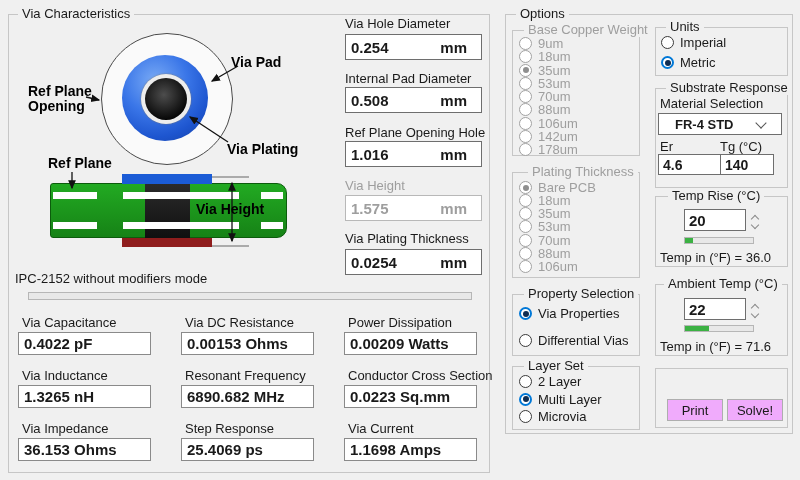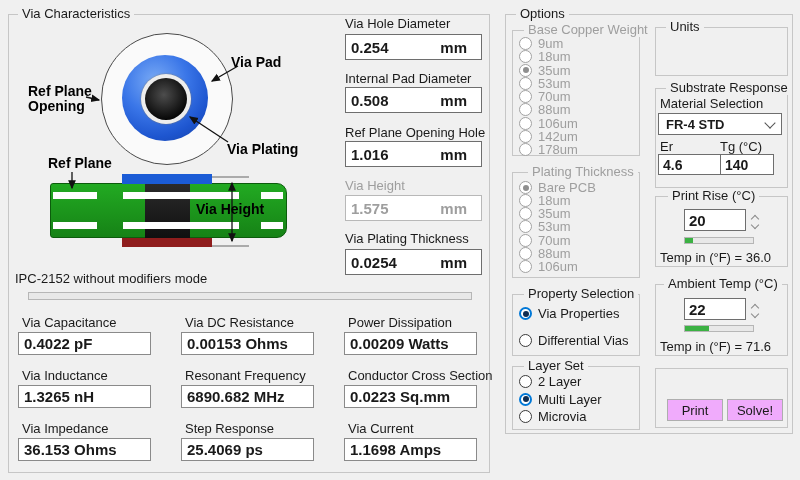--- a/index.html
+++ b/index.html
@@ -21,21 +21,21 @@
   .radio-row{display:flex;align-items:center;gap:6px;height:13px}
   .rad{width:13px;height:13px;border:1px solid #3a3a3a;border-radius:50%;background:#fff;
        box-sizing:border-box;position:relative;flex:none}
   .rad.checked{border:2px solid #0078d7}
   .rad.checked::after{content:"";position:absolute;inset:1.5px;border-radius:50%;background:#0f2d52}
   .rad.dis{border-color:#a2a2a2}
   .rad.dis.checked{border:1px solid #a2a2a2}
   .rad.dis.checked::after{inset:2.5px;background:#8f8f8f}
   .dd{position:absolute;left:658px;top:113px;width:124px;height:22px;background:#fff;
       border:1px solid #6e6e6e;box-sizing:border-box;display:flex;align-items:center;
-      justify-content:space-between;padding:0 7px;font-weight:bold}
+      justify-content:space-between;padding:0 16px;font-weight:bold}
   .chev{width:7px;height:7px;border-right:1.6px solid #555;border-bottom:1.6px solid #555;
         transform:rotate(45deg);margin-top:-3px;flex:none}
   .chev.up{transform:rotate(-135deg);margin-top:3px}
   .chev.sm{width:5px;height:5px;border-color:#8a8a8a}
   .spinp{position:absolute;width:62px;height:22px;background:#fff;border:1px solid #6e6e6e;
          box-sizing:border-box;display:flex;align-items:center;padding:0 4px;font-weight:bold;font-size:15px}
   .spinner{position:absolute;width:14px;height:22px;display:flex;flex-direction:column;
            align-items:center;justify-content:center;gap:3px}
   .ptrack{position:absolute;width:70px;height:7px;background:#e8e8e8;border:1px solid #b6b6b6;box-sizing:border-box}
   .pfill{height:100%;background:#3bb143}
@@ -284,40 +284,48 @@
     </div>
   <div class="radio-row">
       <span class="rad"></span>
       <span class="lbl" style="position:static">Microvia</span>
     </div>
 </div>
 
 <div class="gb" style="left:655px;top:27px;width:133px;height:49px"></div>
 <span class="gbt" style="left:666px;top:20px">Units</span>
 <div class="radio-col" style="left:661px;top:36px;width:120px;height:33px">
+  <div class="radio-row">
+      <span class="rad"></span>
+      <span class="lbl" style="position:static">Imperial</span>
+    </div>
+  <div class="radio-row">
+      <span class="rad checked"></span>
+      <span class="lbl" style="position:static">Metric</span>
+    </div>
 </div>
 
 <div class="gb" style="left:655px;top:88px;width:133px;height:100px"></div>
 <span class="gbt" style="left:666px;top:81px">Substrate Response</span>
 <div class="lbl" style="left:660px;top:96px">Material Selection</div>
 <div class="dd">
   <span>FR-4 STD</span>
   <span class="chev"></span>
 </div>
 <div class="lbl" style="left:660px;top:139px">Er</div>
 <div class="lbl" style="left:720px;top:139px">Tg (°C)</div>
 <div class="field-sm" style="left:658px;top:154px;width:72px">
     <span>4.6</span>
   </div>
 <div class="field-sm" style="left:720px;top:154px;width:54px">
     <span>140</span>
   </div>
 
 <div class="gb" style="left:655px;top:196px;width:133px;height:71px"></div>
-<span class="gbt" style="left:668px;top:189px">Print Rise (°C)</span>
+<span class="gbt" style="left:668px;top:189px">Temp Rise (°C)</span>
 <div class="spinp" style="left:684px;top:209px">
     <span>20</span>
   </div>
 <div class="spinner" style="left:748px;top:209px">
   <span class="chev up sm"></span>
   <span class="chev sm"></span>
 </div>
 <div class="ptrack" style="left:684px;top:237px">
     <div class="pfill fill-tr"></div>
   </div>

